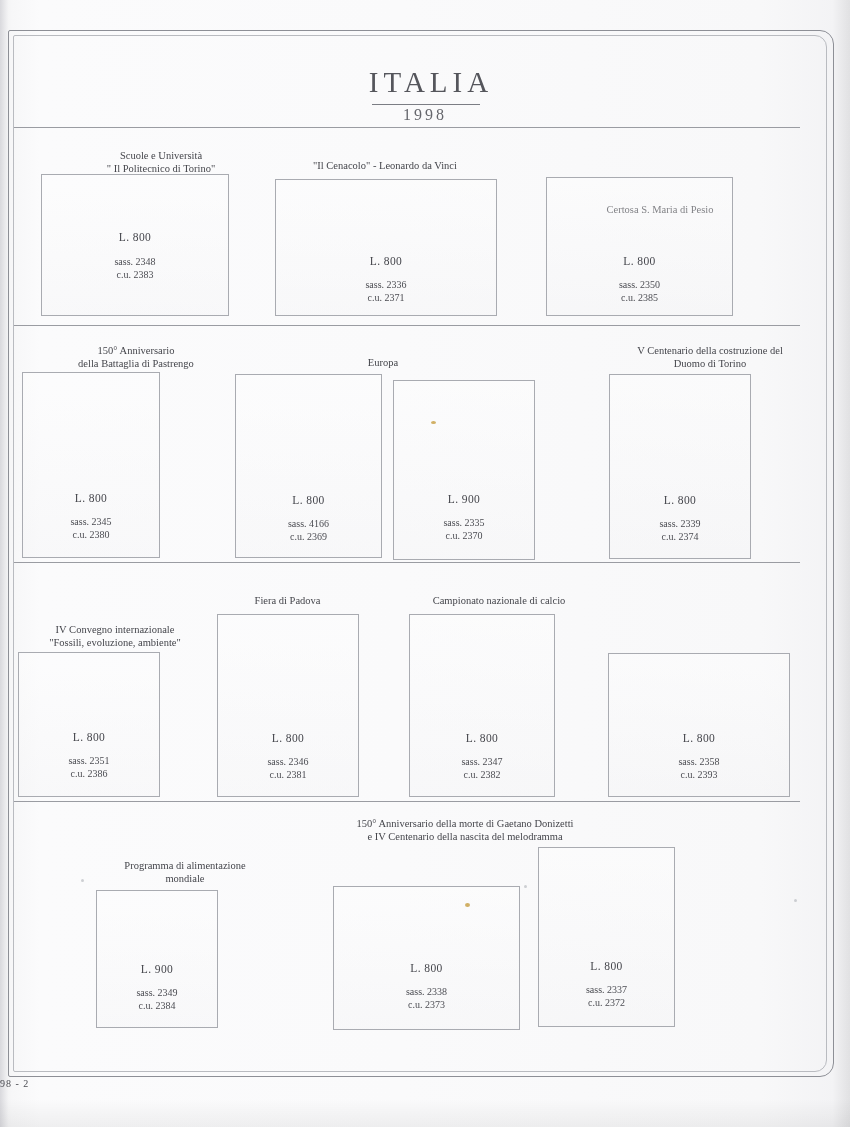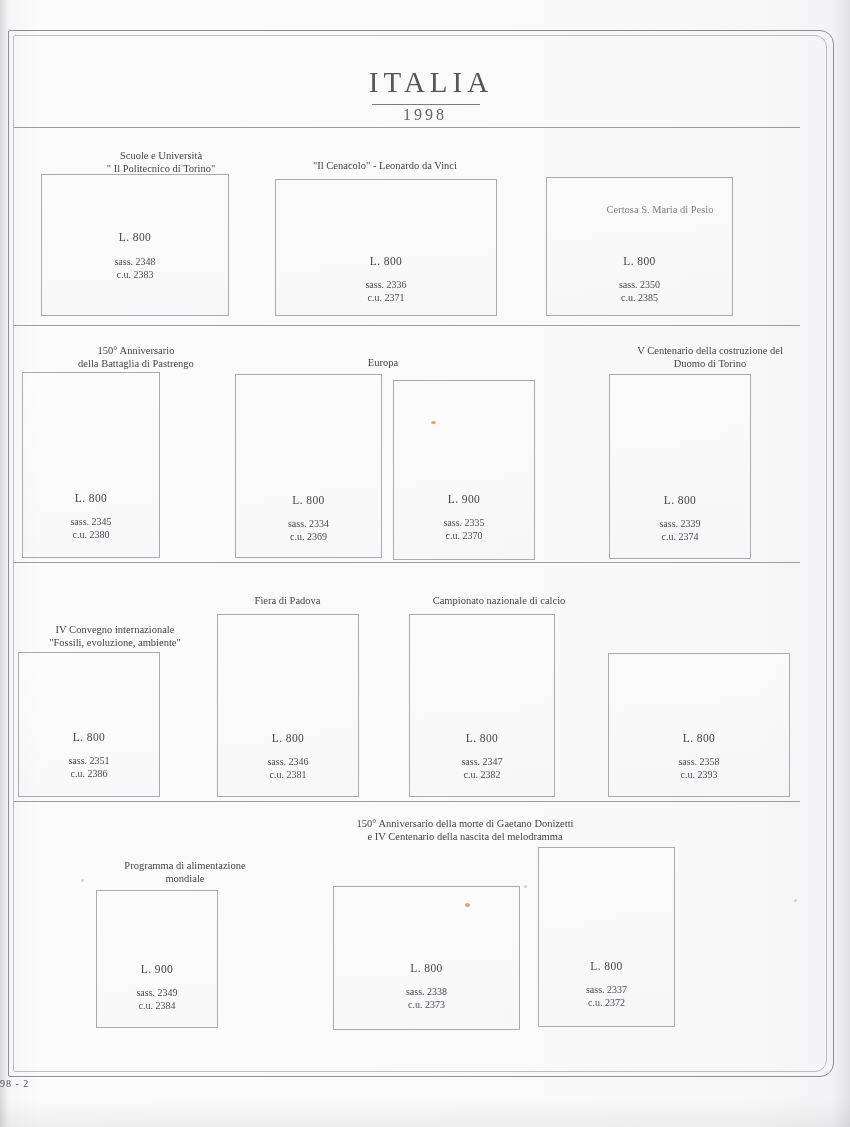--- a/index.html
+++ b/index.html
@@ -215,21 +215,21 @@
       <span>c.u.  2380</span>
     </div>
   </div>
 
   <div class="caption" style="left:290px; top:357px; width:186px;">
     <span style="white-space: pre-line;">Europa</span>
   </div>
   <div class="cell" style="left:235px; top:374px; width:145px; height:182px;">
     <div class="val" style="top:119px;">L. 800</div>
     <div class="codes" style="top:142px;">
-      <span>sass. 2334</span>
+      <span>sass. 4166</span>
       <span>c.u.  2369</span>
     </div>
   </div>
 
   <div class="cell" style="left:393px; top:380px; width:140px; height:178px;">
     <div class="val" style="top:112px;">L. 900</div>
     <div class="codes" style="top:135px;">
       <span>sass.  2335</span>
       <span>c.u.   2370</span>
     </div>

